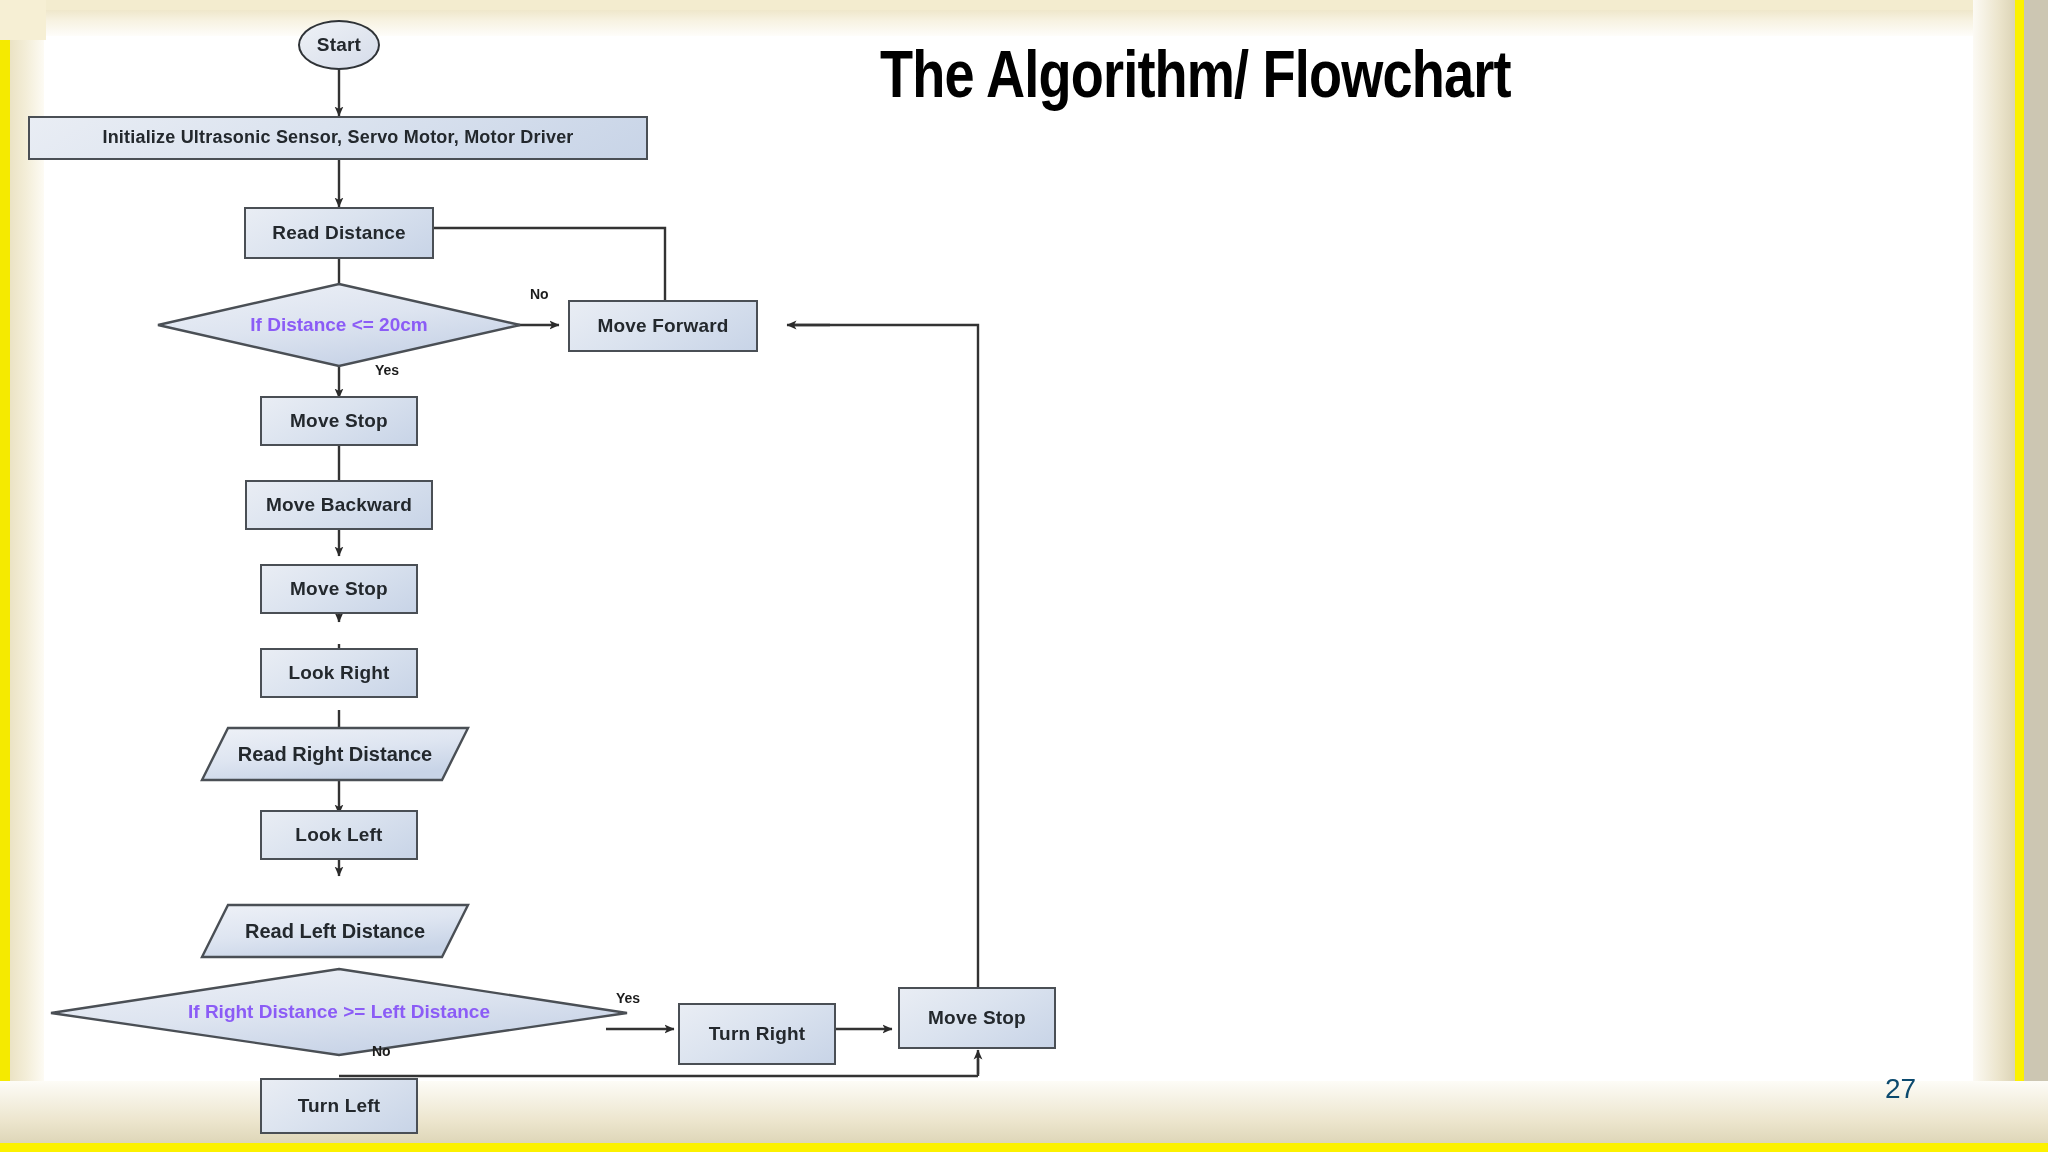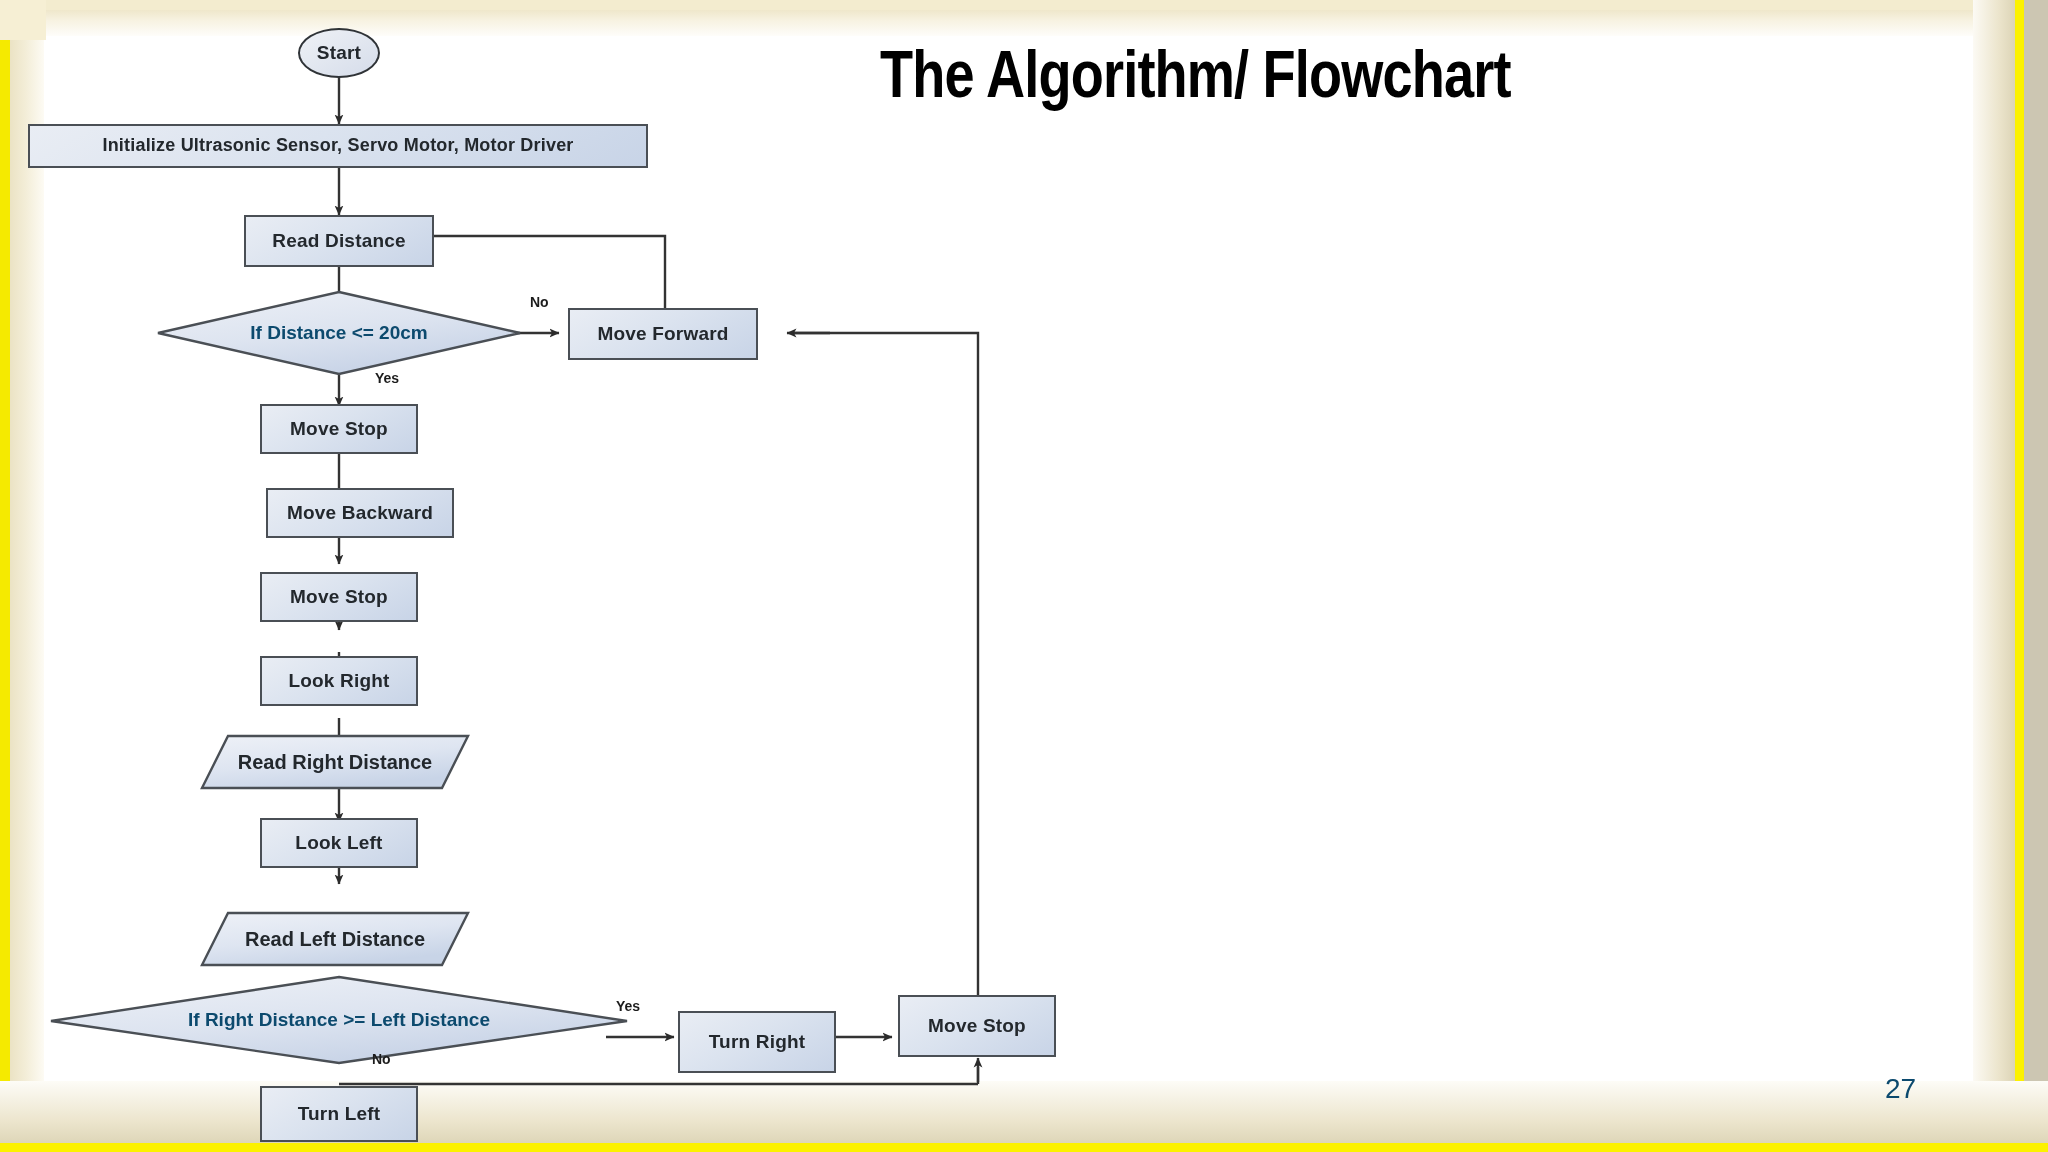--- a/index.html
+++ b/index.html
@@ -26,39 +26,39 @@
   
   .title{position:absolute;left:880px;top:36px;width:1060px;
     font-size:66px;font-weight:bold;color:#000000;letter-spacing:-1px;
     font-family:"Liberation Sans Narrow","Liberation Sans",sans-serif;
     transform:scaleX(0.82);transform-origin:left center;white-space:nowrap;}
 
   
   .pagenum{position:absolute;left:1885px;top:1073px;font-size:28px;color:#0c4a6e;}
 
   
-  #chart{position:absolute;left:0;top:12px;width:1100px;height:852px;padding-left:33px;}
+  #chart{position:absolute;left:0;top:4px;width:1100px;height:852px;padding-left:33px;}
   #chart svg{position:absolute;left:0;top:0;}
 
   .node{position:absolute;box-sizing:border-box;
     display:flex;align-items:center;justify-content:center;
     font-size:19px;color:#23282d;font-weight:600;letter-spacing:.2px;
     text-align:center;line-height:1.1;}
 
   .proc{border:2.5px solid #4a4f55;
     background:linear-gradient(150deg,#e9edf4 0%,#dbe3ef 45%,#c8d4e7 100%);
     box-shadow:0 0 0 0 rgba(0,0,0,0);}
 
   .startnode{border:2.5px solid #2f3337;border-radius:50%;
     background:linear-gradient(150deg,#eef1f6 0%,#e2e7f0 50%,#d5dcea 100%);}
 
   .diamond-wrap{position:absolute;}
   .diamond-wrap .lbl{position:absolute;left:0;top:0;width:100%;height:100%;
     display:flex;align-items:center;justify-content:center;
-    font-size:19px;color:#0c4a6e;font-weight:600;}
+    font-size:19px;color:#8b5cf6;font-weight:600;}
 
   .para-wrap{position:absolute;}
   .para-wrap .lbl{position:absolute;left:0;top:0;width:100%;height:100%;
     display:flex;align-items:center;justify-content:center;
     font-size:20px;color:#23282d;font-weight:600;}
 
   .edgelabel{position:absolute;font-size:14px;color:#1c1c1c;font-weight:600;}
 </style>
 </head>
 <body>
@@ -161,21 +161,21 @@
     </div>
 
     <div class="node proc" style="left:568px;top:296px;width:190px;height:52px;">
       <span>Move Forward</span>
     </div>
 
     <div class="node proc" style="left:260px;top:392px;width:158px;height:50px;">
       <span>Move Stop</span>
     </div>
 
-    <div class="node proc" style="left:245px;top:476px;width:188px;height:50px;margin-left:21px;">
+    <div class="node proc" style="left:245px;top:476px;width:188px;height:50px;">
       <span>Move Backward</span>
     </div>
 
     <div class="node proc" style="left:260px;top:560px;width:158px;height:50px;">
       <span>Move Stop</span>
     </div>
 
     <div class="node proc" style="left:260px;top:644px;width:158px;height:50px;">
       <span>Look Right</span>
     </div>

